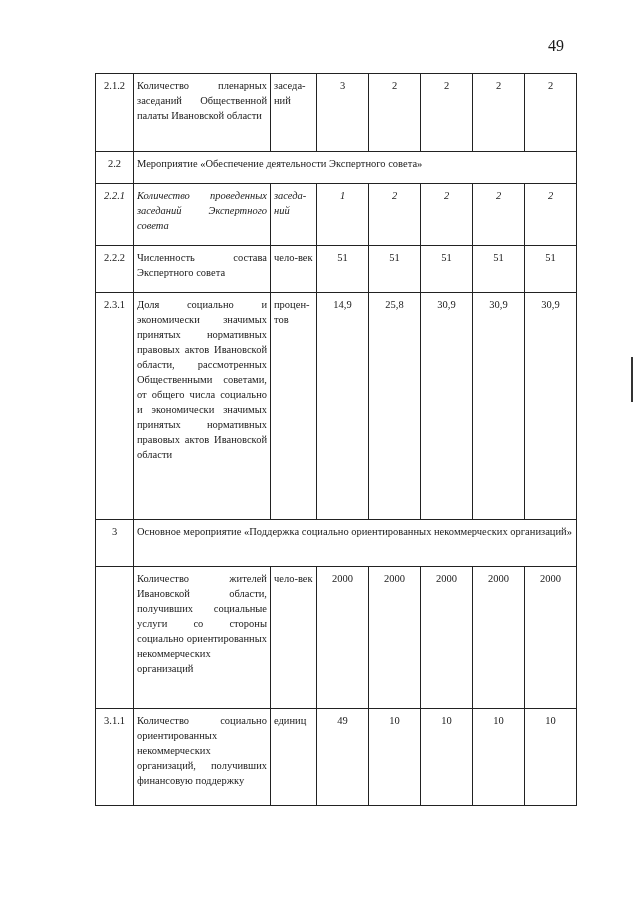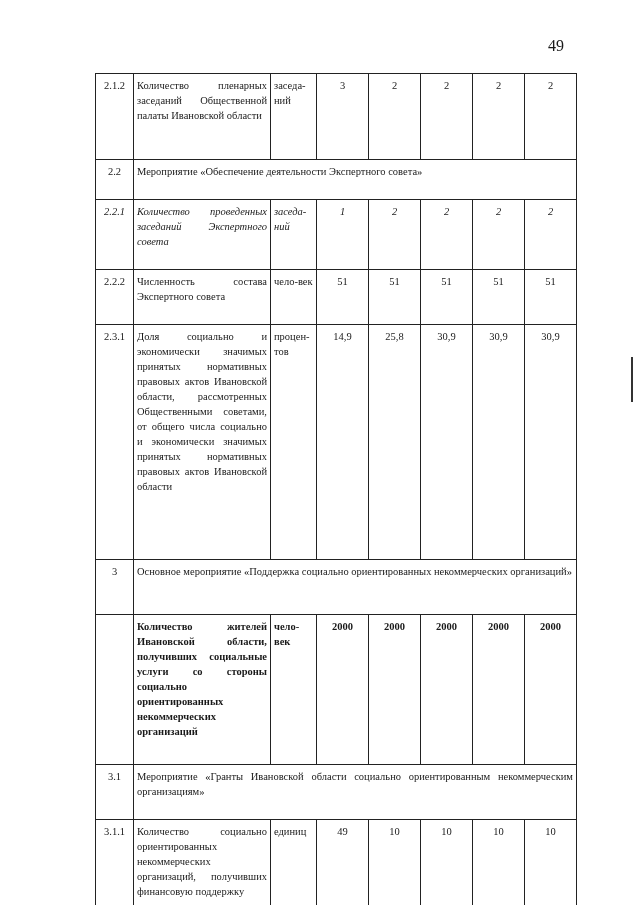--- a/index.html
+++ b/index.html
@@ -1,35 +1,35 @@
 <!DOCTYPE html>
 <html><head>
   <meta charset="utf-8">
   <style>
     html, body { margin: 0; padding: 0; background: #ffffff; }
     body { width: 640px; height: 905px; position: relative; overflow: hidden;
            font-family: "Liberation Serif", "DejaVu Serif", serif; color: #1a1a1a; }
     .page-number { position: absolute; top: 37px; left: 548px; font-size: 16px; }
     table.doc { position: absolute; left: 95px; top: 73px; border-collapse: collapse;
                 table-layout: fixed; width: 482px; font-size: 10.5px; line-height: 15px; }
-    table.doc td { border: 1px solid #222; vertical-align: top; padding: 4px 3px 20px 3px; }
+    table.doc td { border: 1px solid #222; vertical-align: top; padding: 4px 3px 12px 3px; }
     col.c-num { width: 38px; } col.c-name { width: 137px; } col.c-unit { width: 46px; }
     col.c-val { width: 52px; }
     td.num { text-align: center; }
     td.name { text-align: justify; }
     td.val { text-align: center; }
     td.section { text-align: justify; }
     tr.r212 td { height: 61px; }
     tr.r22 td { height: 14px; }
     tr.r221 td { height: 45px; font-style: italic; }
     tr.r222 td { height: 30px; }
     tr.r23 td { height: 14px; }
     tr.r231 td { height: 210px; }
     tr.r3 td { height: 30px; }
-    tr.r3a td { height: 125px; font-weight: bold; }
+    tr.r3a td { height: 125px; }
     tr.r31 td { height: 30px; }
     tr.r311 td { height: 80px; }
     .margin-mark { position: absolute; left: 631px; top: 357px; width: 2px; height: 45px; background: #333; }
   </style>
 </head>
 <body>
 
 <div class="page-number">49</div>
 
 <table class="doc">
@@ -95,24 +95,20 @@
     <tr class="r3a">
       <td class="num"></td>
       <td class="name">Количество жителей Ивановской области, получивших социальные услуги со стороны социально ориентированных некоммерческих организаций</td>
       <td>чело-век</td>
       <td class="val">2000</td>
       <td class="val">2000</td>
       <td class="val">2000</td>
       <td class="val">2000</td>
       <td class="val">2000</td>
     </tr>
-    <tr class="r31">
-      <td class="num">3.1</td>
-      <td class="section" colspan="7">Мероприятие «Гранты Ивановской области социально ориентированным некоммерческим организациям»</td>
-    </tr>
     <tr class="r311">
       <td class="num">3.1.1</td>
       <td class="name">Количество социально ориентированных некоммерческих организаций, получивших финансовую поддержку</td>
       <td>единиц</td>
       <td class="val">49</td>
       <td class="val">10</td>
       <td class="val">10</td>
       <td class="val">10</td>
       <td class="val">10</td>
     </tr>

